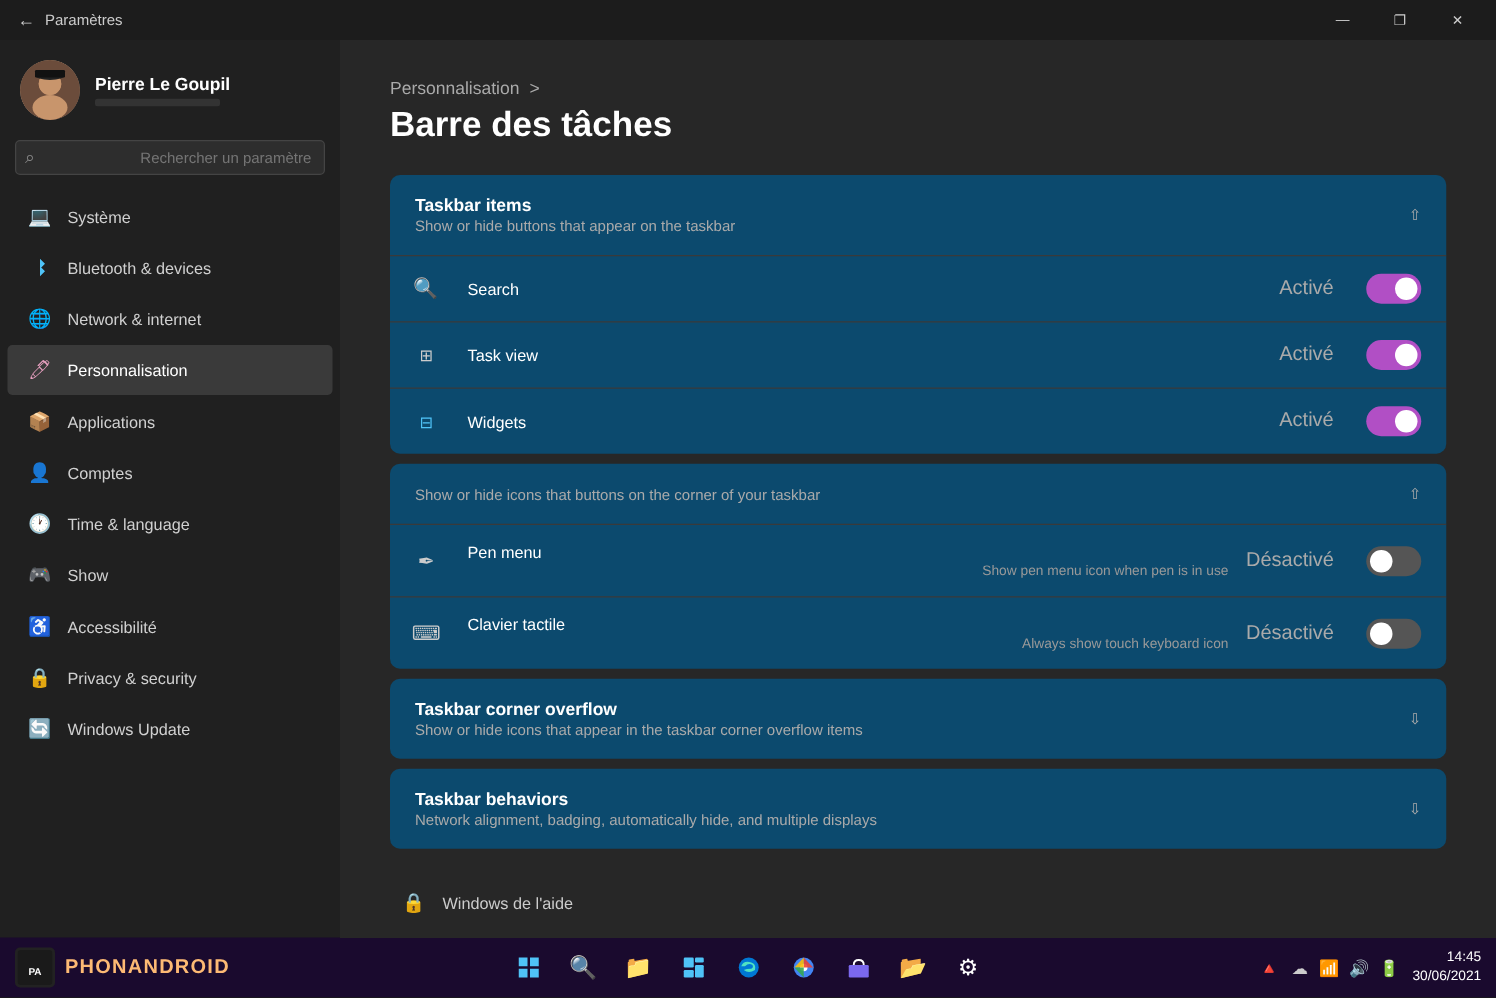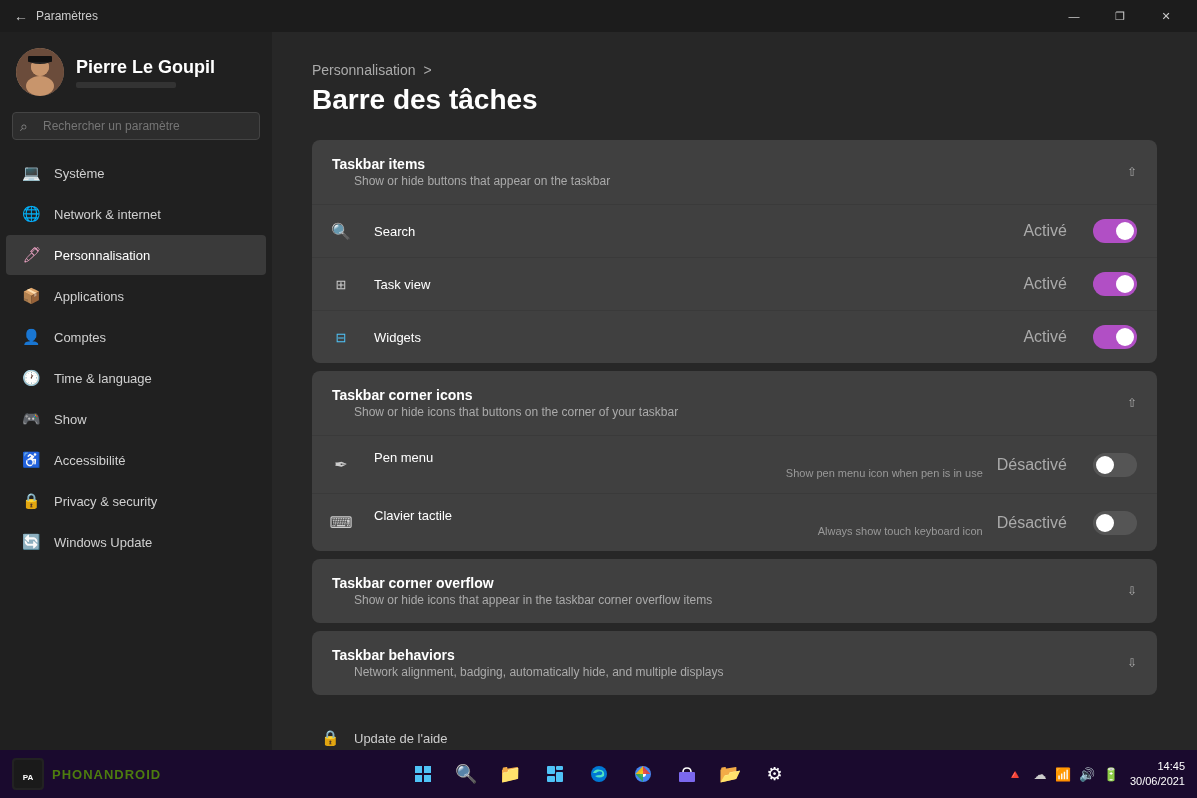--- a/index.html
+++ b/index.html
@@ -88,21 +88,21 @@
       height: 100%;
       background: linear-gradient(135deg, #8b5e3c 0%, #c8956c 40%, #6b4c3b 100%);
       border-radius: 50%;
       display: flex;
       align-items: center;
       justify-content: center;
       font-size: 8px;
       color: transparent;
     }
     .profile-name {
-      font-size: 18px;
+      font-size: 14px;
       font-weight: 600;
       color: #fff;
     }
     .profile-bar {
       width: 100px;
       height: 6px;
       background: #333;
       border-radius: 2px;
       margin-top: 4px;
     }
@@ -113,20 +113,21 @@
     .search-box {
       width: 100%;
       background: #2d2d2d;
       border: 1px solid #444;
       border-radius: 4px;
       padding: 6px 10px 6px 30px;
       color: #7dd3fc;
       font-size: 12px;
       outline: none;
       position: relative;
+      text-align: right;
     }
     .search-wrapper {
       position: relative;
     }
     .search-wrapper::before {
       content: '⌕';
       position: absolute;
       left: 8px;
       top: 50%;
       transform: translateY(-50%);
@@ -178,42 +179,41 @@
     }
     .breadcrumb-current {
       font-size: 28px;
       font-weight: 600;
       color: #fff;
       margin-bottom: 24px;
     }
 
     
     .section-card {
-      background: #404040;
+      background: #0c4a6e;
       border-radius: 8px;
       margin-bottom: 4px;
       overflow: hidden;
     }
     .section-header {
       display: flex;
       align-items: center;
       justify-content: space-between;
       padding: 16px 20px;
       cursor: pointer;
     }
     .section-title {
       font-size: 14px;
       font-weight: 600;
       color: #fff;
     }
     .section-subtitle {
       font-size: 12px;
       color: #aaa;
       margin-top: 2px;
-      margin-left: 22px;
     }
     .chevron {
       font-size: 12px;
       color: #aaa;
     }
 
     
     .setting-item {
       display: flex;
       align-items: center;
@@ -321,23 +321,23 @@
       background: #222;
       border-radius: 4px;
       display: flex;
       align-items: center;
       justify-content: center;
       font-size: 8px;
       color: #fff;
       font-weight: bold;
     }
     .brand-name {
-      font-size: 13px;
+      font-size: 16px;
       font-weight: 800;
-      color: #4d7c0f;
+      color: #fdba74;
       letter-spacing: 1px;
     }
     .taskbar-center {
       display: flex;
       align-items: center;
       gap: 8px;
       position: absolute;
       left: 50%;
       transform: translateX(-50%);
     }
@@ -437,20 +437,28 @@
         <input class="search-box" type="text" placeholder="Rechercher un paramètre" style="">
       </div>
     </div>
 
     <nav class="sidebar-nav">
       <div class="nav-item">
         <span class="nav-icon icon-system">💻</span>
         <span>Système</span>
       </div>
       <div class="nav-item">
+        <span class="nav-icon" style="color:#4fc3f7;">
+          <svg width="16" height="16" viewBox="0 0 16 16" fill="currentColor">
+            <path d="M8 1l4 4-4 4V1zm0 6l4 4-4 4v-8z"></path>
+          </svg>
+        </span>
+        <span>Bluetooth &amp; devices</span>
+      </div>
+      <div class="nav-item">
         <span class="nav-icon" style="color:#4fc3f7;">🌐</span>
         <span>Network &amp; internet</span>
       </div>
       <div class="nav-item active">
         <span class="nav-icon" style="color:#e8a0c0;">🖊</span>
         <span>Personnalisation</span>
       </div>
       <div class="nav-item">
         <span class="nav-icon" style="color:#80cbc4;">📦</span>
         <span>Applications</span>
@@ -531,21 +539,20 @@
           <span class="setting-status">Activé</span>
           <div class="toggle on">
             <div class="toggle-knob"></div>
           </div>
         </div>
       </div>
 
       <div class="section-card">
         <div class="section-header">
           <div>
-            <div class="section-title">Taskbar corner icons</div>
             <div class="section-subtitle">Show or hide icons that buttons on the corner of your taskbar</div>
           </div>
           <span class="chevron">⇧</span>
         </div>
 
         <div class="setting-item">
           <span class="setting-icon">✒</span>
           <div class="setting-text-group">
             <div class="setting-label">Pen menu</div>
             <div class="setting-sublabel">Show pen menu icon when pen is in use</div>
@@ -587,21 +594,21 @@
           </div>
           <span class="chevron">⇩</span>
         </div>
       </div>
 
     </div>
 
     <div class="help-section">
       <a class="help-link" href="#">
         <span class="help-icon">🔒</span>
-        <span>Update de l'aide</span>
+        <span>Windows de l'aide</span>
       </a>
 
     </div>
 
   </div>
 </div>
 
 <div class="taskbar">
   <div class="taskbar-left">
     <div class="taskbar-brand">

